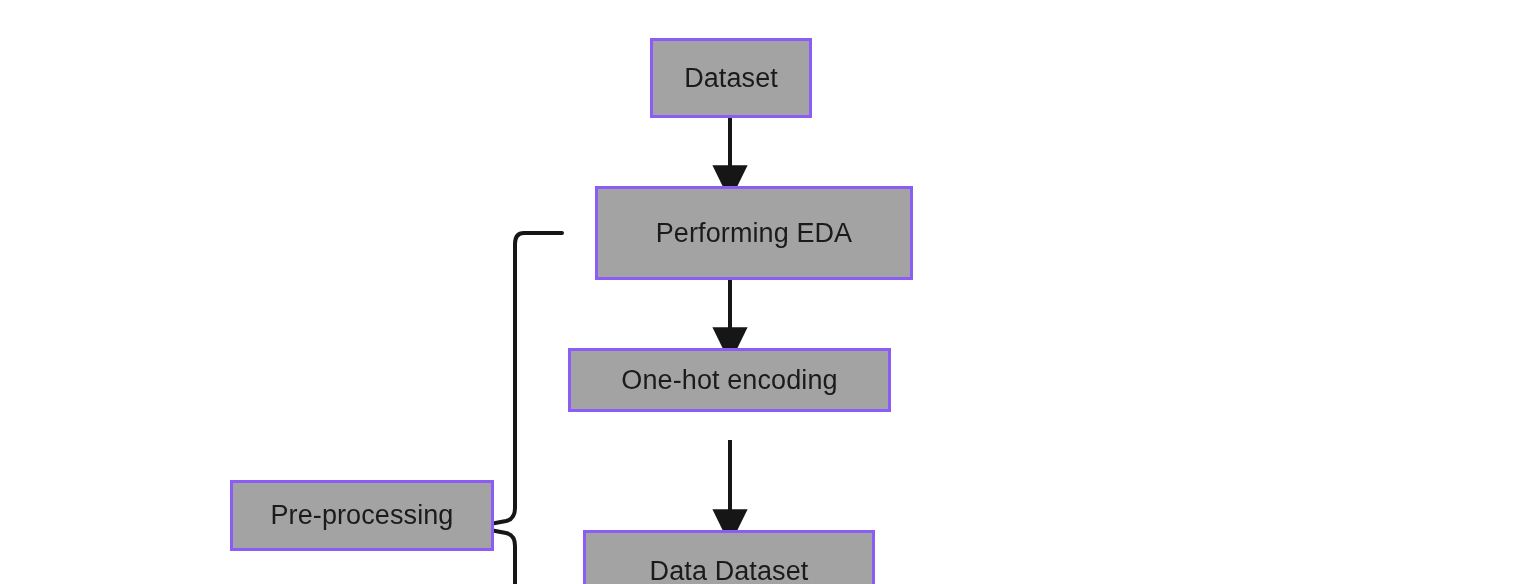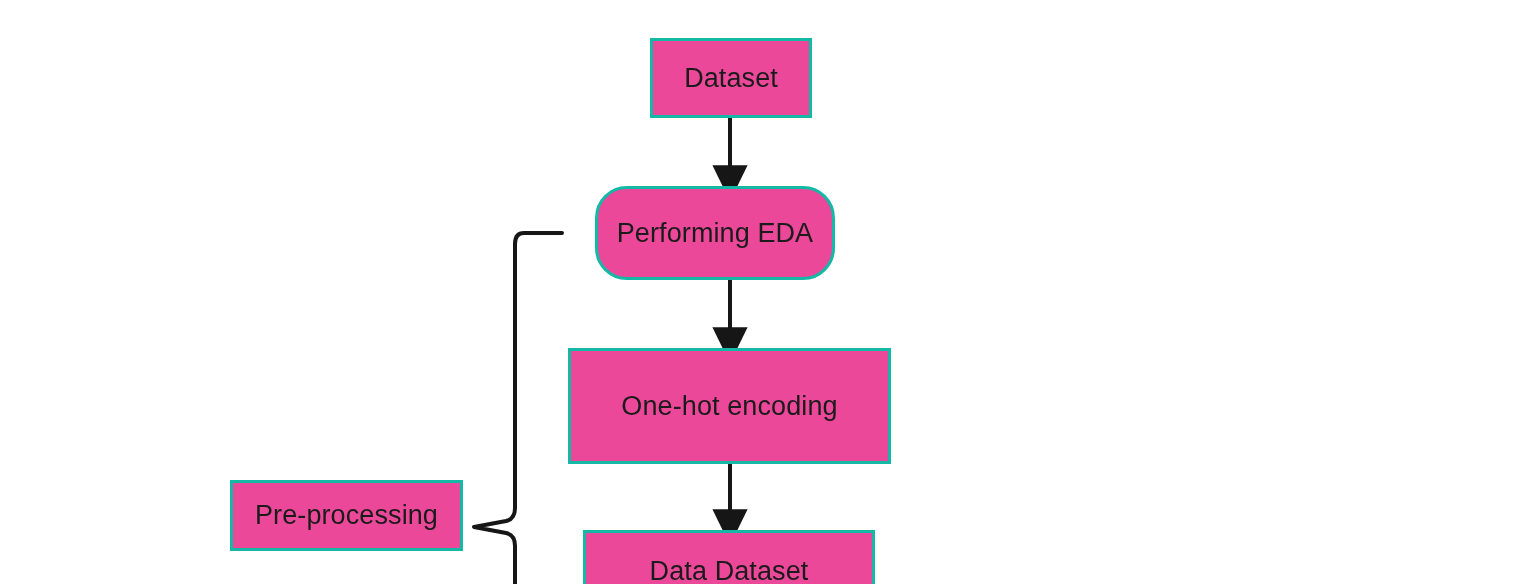--- a/index.html
+++ b/index.html
@@ -13,39 +13,39 @@
   #canvas {
     position: relative;
     width: 1514px;
     height: 584px;
     background: #ffffff;
     overflow: hidden;
   }
   .node {
     position: absolute;
     box-sizing: border-box;
-    border: 3px solid #14b8a6;
-    background: #ec4899;
+    border: 3px solid #8b5cf6;
+    background: #a3a3a3;
     display: flex;
     align-items: center;
     justify-content: center;
     color: #1b1b1b;
     font-size: 27px;
     font-family: "Liberation Sans", sans-serif;
     letter-spacing: 0.1px;
     white-space: nowrap;
   }
   .node-label {
     display: block;
     line-height: 1;
   }
   .node-dataset        { left: 650px; top: 38px;  width: 162px; height: 80px; }
-  .node-performing-eda { left: 595px; top: 186px; width: 240px; height: 94px; border-radius: 32px; }
-  .node-one-hot        { left: 568px; top: 348px; width: 323px; height: 116px; }
-  .node-pre-processing { left: 230px; top: 480px; width: 233px; height: 71px; }
+  .node-performing-eda { left: 595px; top: 186px; width: 318px; height: 94px; }
+  .node-one-hot        { left: 568px; top: 348px; width: 323px; height: 64px; }
+  .node-pre-processing { left: 230px; top: 480px; width: 264px; height: 71px; }
   .node-data-cleaning  { left: 583px; top: 530px; width: 292px; height: 96px;
                          align-items: flex-start; padding-top: 25px; }
   .edge-layer {
     position: absolute;
     left: 0; top: 0;
     width: 1514px;
     height: 584px;
     pointer-events: none;
   }
 </style>

